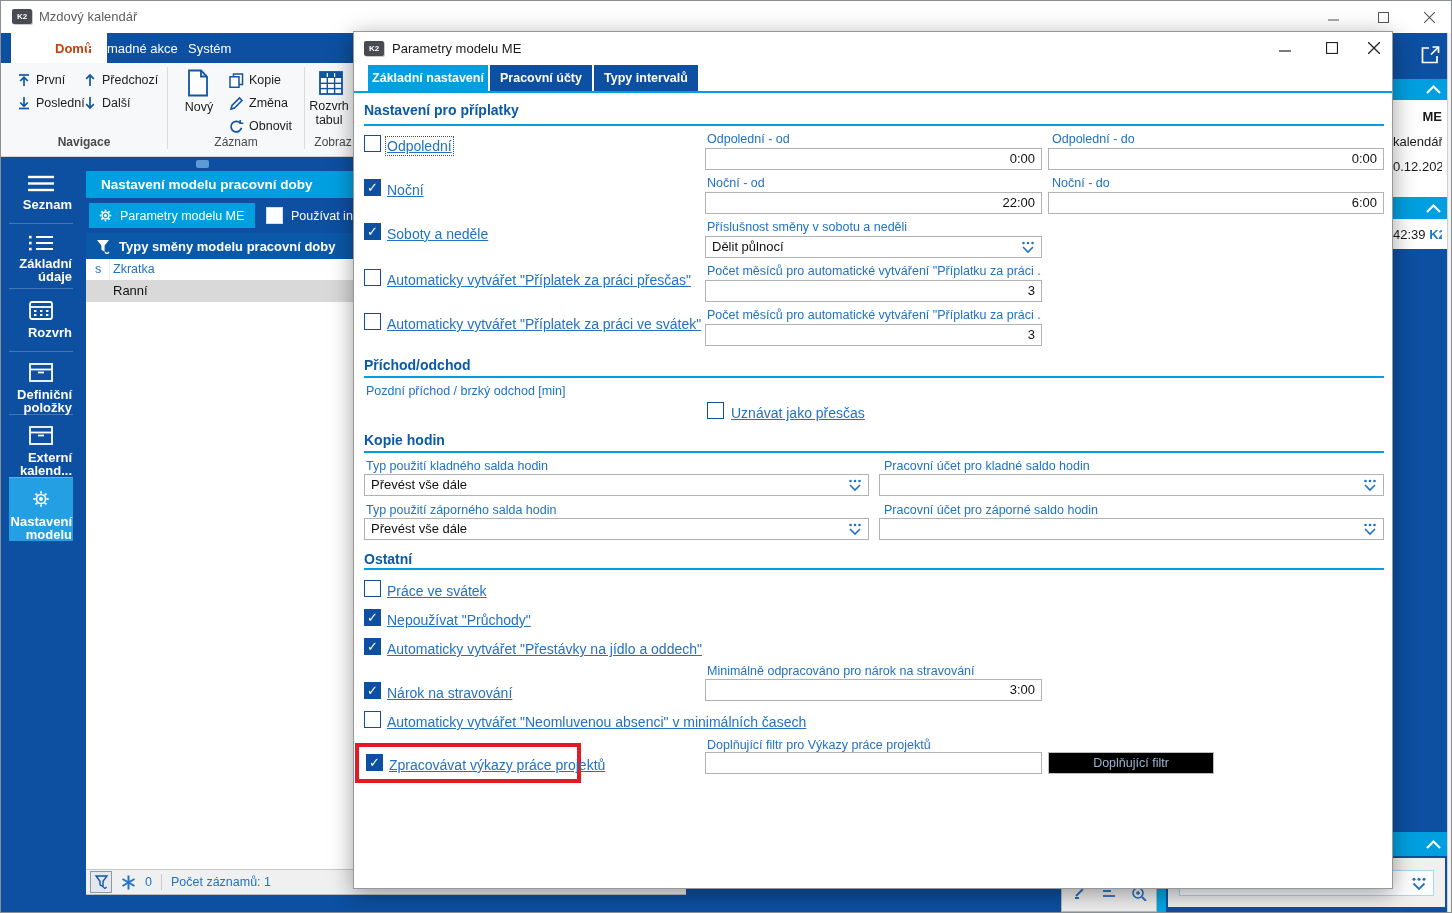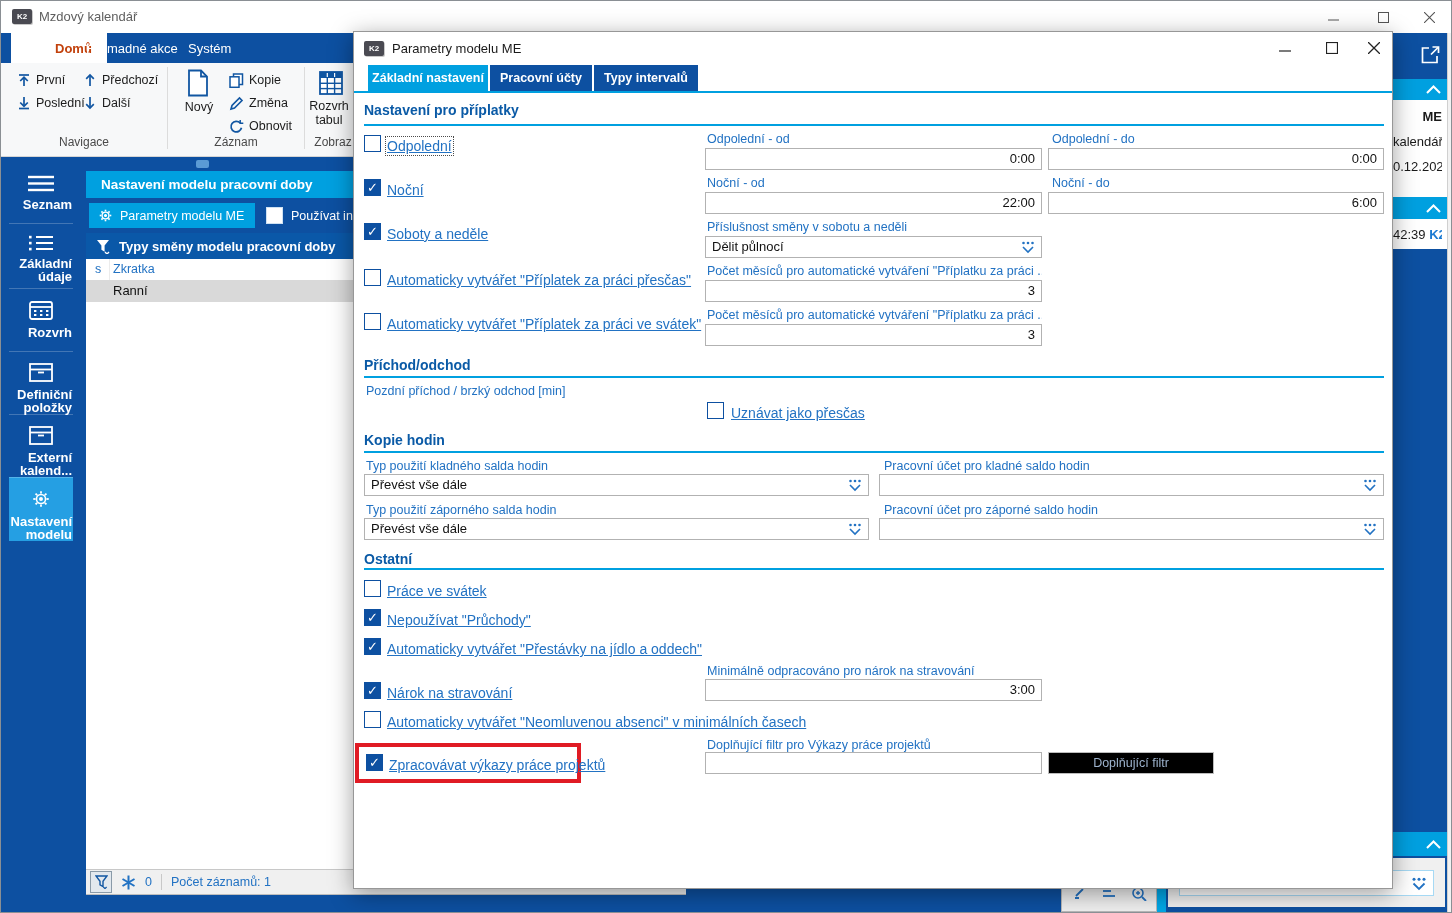--- a/index.html
+++ b/index.html
@@ -161,21 +161,21 @@
     </div>
     <div class="rbtn" style="left:82px;top:30px;">
       <svg width="14" height="14">
           <g stroke="#1156a2" stroke-width="1.7" fill="none">
             <line x1="7" y1="1" x2="7" y2="12"></line>
             <path d="M3.2 8.2 L7 12 L10.8 8.2"></path>
           </g>
         </svg>
       <span>Další</span>
     </div>
-    <div class="rgrouplabel" style="left:0;width:166px;">Navigace</div>
+    <div class="rgrouplabel" style="left:0;width:166px;font-weight:bold;">Navigace</div>
     <div class="rsep" style="left:166px;"></div>
 
     <div class="abs" style="left:186px;top:6px;">
       <svg width="22" height="28">
           <path d="M2 1.5 H14 L20 7.5 V26.5 H2 Z" fill="#fff" stroke="#1156a2" stroke-width="1.8"></path>
           <path d="M14 1.5 V7.5 H20" fill="none" stroke="#1156a2" stroke-width="1.8"></path>
         </svg>
     </div>
     <div class="bigbtnlabel" style="left:176px;top:37px;width:44px;">Nový</div>
     <div class="rbtn" style="left:228px;top:7px;">

